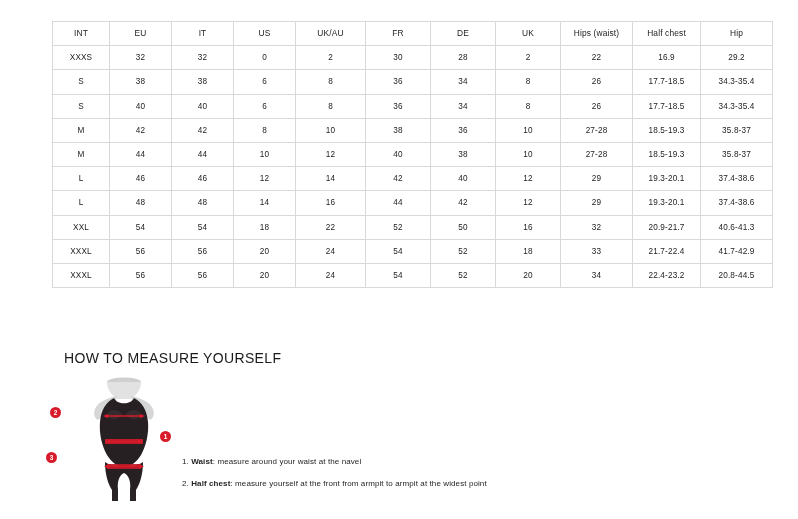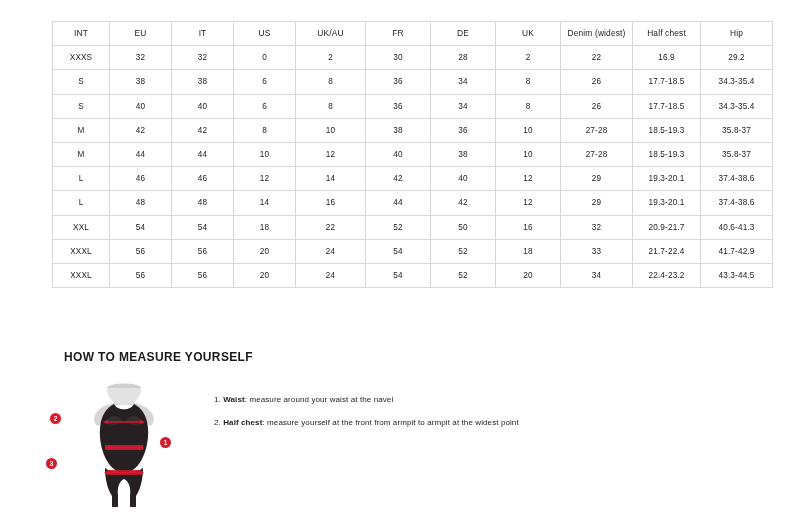--- a/index.html
+++ b/index.html
@@ -63,31 +63,30 @@
   col.c-hip    { width: 72px; }
 
   
   .measure-section {
     position: absolute;
     left: 64px;
     top: 350px;
     width: 670px;
   }
   .measure-title {
-    font-size: 12px;
-    font-weight: bold;
+    font-size: 14px;
+    font-weight: normal;
     letter-spacing: 0.35px;
     color: #1a1a1a;
-    margin: 0 0 18px 0;
+    margin: 0 0 10px 0;
   }
   .measure-body {
     position: relative;
     display: flex;
-    align-items: flex-start;
-    gap: 32px;
+    align-items: flex-end;
   }
   .figure-col {
     width: 118px;
     flex: 0 0 118px;
     position: relative;
     height: 125px;
   }
   .notes-col {
     flex: 1 1 auto;
     padding-top: 12px;
@@ -148,21 +147,21 @@
       <thead>
         <tr>
           <th>INT</th>
           <th>EU</th>
           <th>IT</th>
           <th>US</th>
           <th>UK/AU</th>
           <th>FR</th>
           <th>DE</th>
           <th>UK</th>
-          <th>Denim (widest)</th>
+          <th>Hips (waist)</th>
           <th>Half chest</th>
           <th>Hip</th>
         </tr>
       </thead>
       <tbody>
         <tr>
           <td>XXXS</td>
           <td>32</td>
           <td>32</td>
           <td>0</td>
@@ -282,21 +281,21 @@
           <td>XXXL</td>
           <td>56</td>
           <td>56</td>
           <td>20</td>
           <td>24</td>
           <td>54</td>
           <td>52</td>
           <td>20</td>
           <td>34</td>
           <td>22.4-23.2</td>
-          <td>43.3-44.5</td>
+          <td>20.8-44.5</td>
         </tr>
       </tbody>
     </table>
   </div>
 
   <div class="measure-section">
     <div class="measure-title">HOW TO MEASURE YOURSELF</div>
 
     <div class="measure-body">
 

